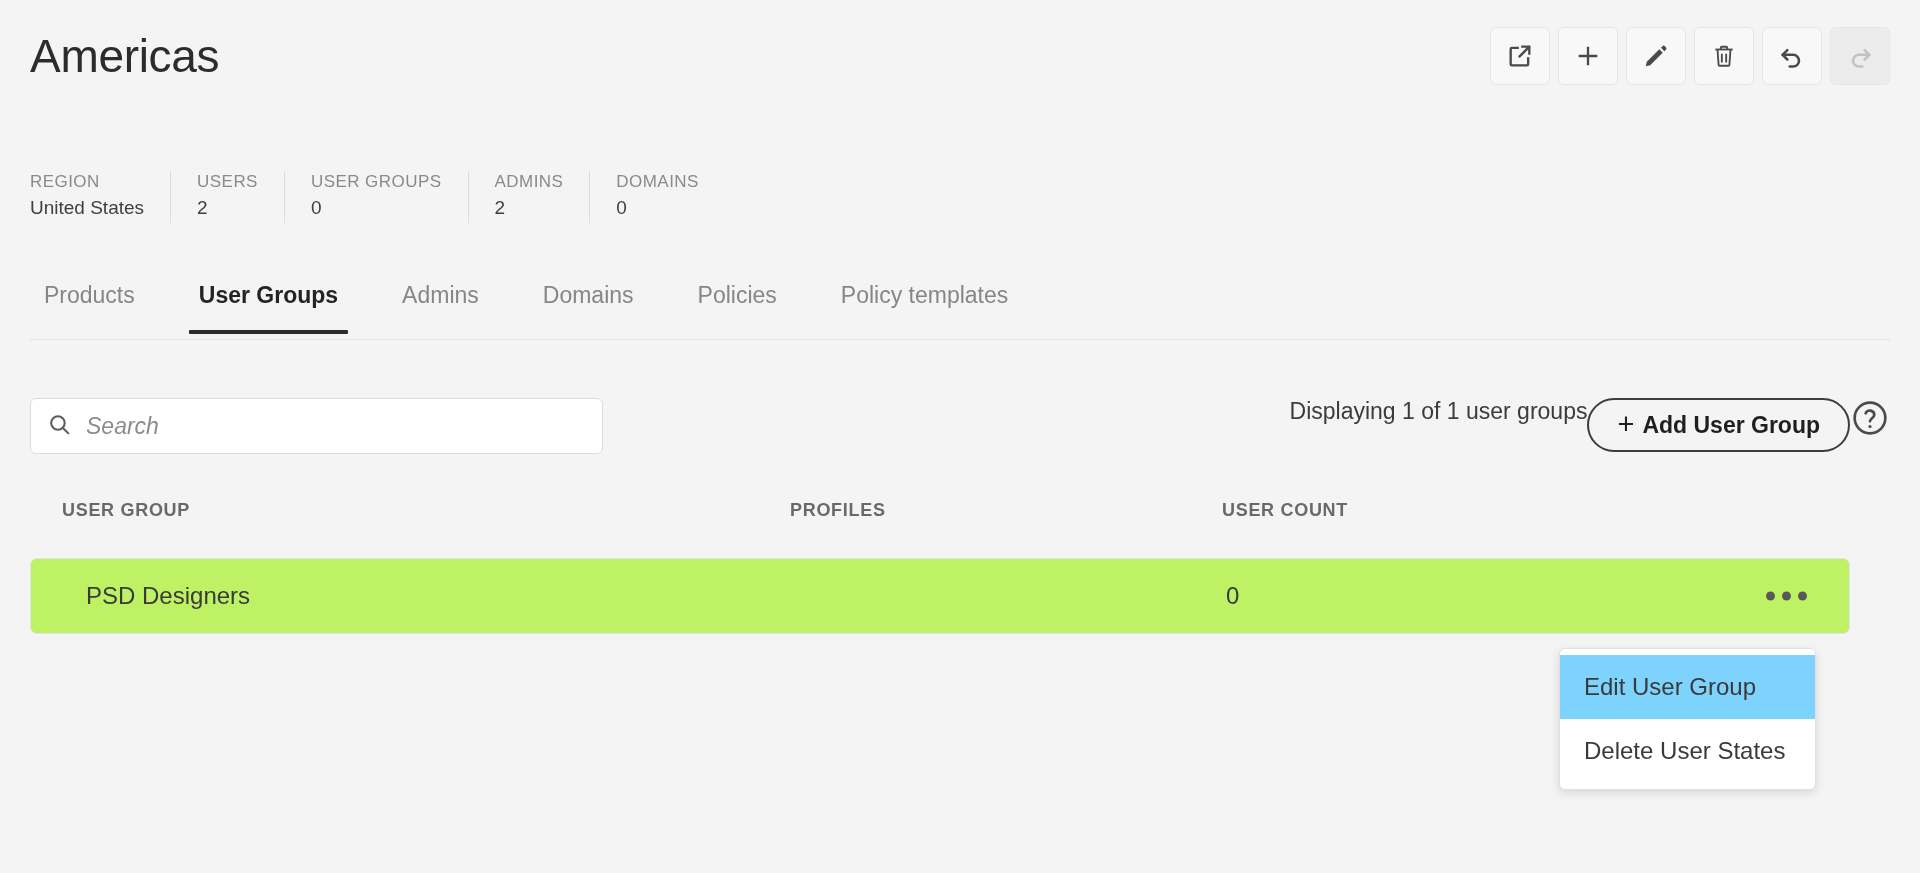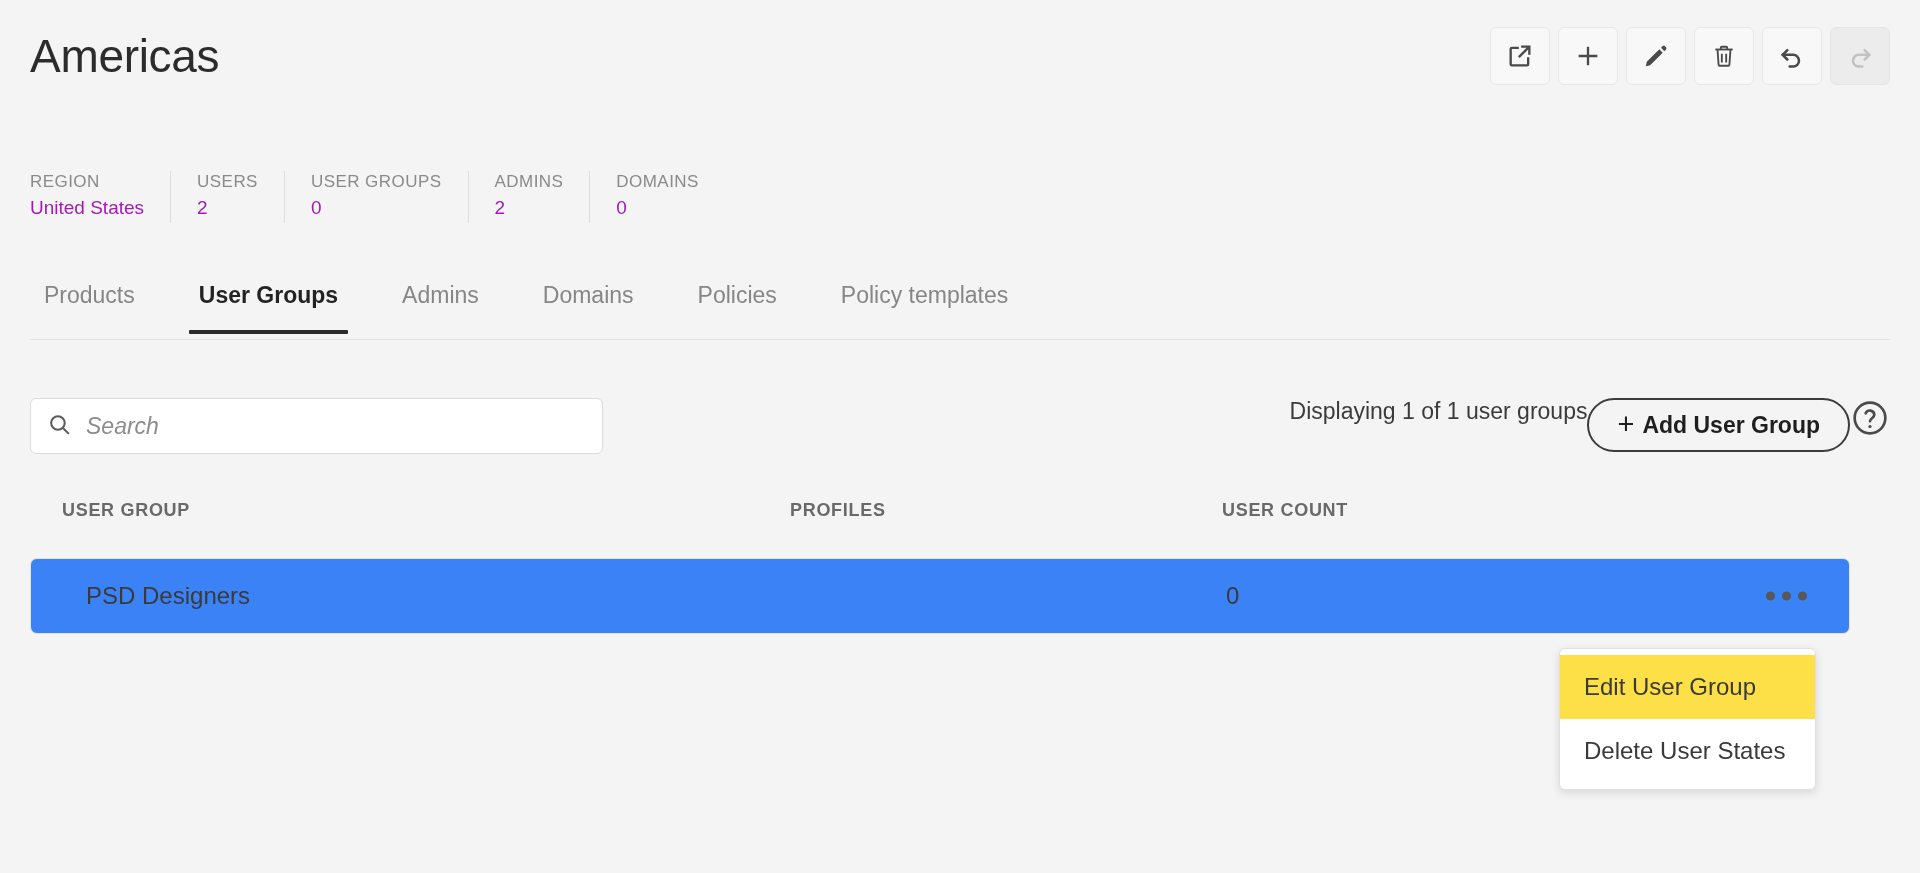--- a/index.html
+++ b/index.html
@@ -43,21 +43,21 @@
     display: flex; flex-direction: column; justify-content: flex-start;
     padding-right: 26px; margin-right: 26px;
     border-right: 1px solid #dcdcdc;
   }
   .stat:last-child { border-right: none; }
   .stat-label {
     font-size: 17px; color: #8a8a8a; letter-spacing: 0.45px;
     line-height: 22px; white-space: nowrap;
   }
   .stat-value {
-    font-size: 19px; color: #a21caf; line-height: 30px; white-space: nowrap;
+    font-size: 19px; color: #404040; line-height: 30px; white-space: nowrap;
   }
 
   
   .tabs {
     position: absolute; left: 30px; top: 278px; width: 1860px; height: 62px;
     display: flex; align-items: flex-start; gap: 16px;
     border-bottom: 1px solid #e2e2e2;
   }
   .tab {
     position: relative; padding: 0 24px 22px 24px;
@@ -115,21 +115,21 @@
     position: absolute; top: 0;
     font-size: 18px; font-weight: 700; color: #696969;
     letter-spacing: 0.7px; white-space: nowrap;
   }
   .th-group { left: 62px; }
   .th-profiles { left: 790px; }
   .th-count { left: 1222px; }
 
   .row-card {
     position: absolute; left: 30px; top: 558px; width: 1820px; height: 76px;
-    background: #3b82f6; border: 1px solid #e4e4e4; border-radius: 7px;
+    background: #bef264; border: 1px solid #e4e4e4; border-radius: 7px;
   }
   .cell-group {
     position: absolute; left: 55px; top: 50%; transform: translateY(-50%);
     font-size: 24px; color: #3a3a3a; white-space: nowrap;
   }
   .cell-profiles {
     position: absolute; left: 760px; top: 50%; transform: translateY(-50%);
     font-size: 24px; color: #3a3a3a; white-space: nowrap;
   }
   .cell-count {
@@ -149,21 +149,21 @@
     position: absolute; left: 1559px; top: 648px; width: 257px;
     background: #ffffff; border: 1px solid #e0e0e0; border-radius: 6px;
     box-shadow: 0 3px 10px rgba(0,0,0,0.12);
     padding: 6px 0; z-index: 20;
   }
   .menu-item {
     height: 64px; display: flex; align-items: center;
     padding: 0 24px; font-size: 24px; color: #3a3a3a;
     cursor: pointer; white-space: nowrap;
   }
-  .menu-item.hovered { background: #fde047; }
+  .menu-item.hovered { background: #7dd3fc; }
 </style>
 </head>
 <body>
 
 <div class="page">
 
   <div class="header-row">
     <div class="page-title">Americas</div>
 
     <div class="toolbar">

